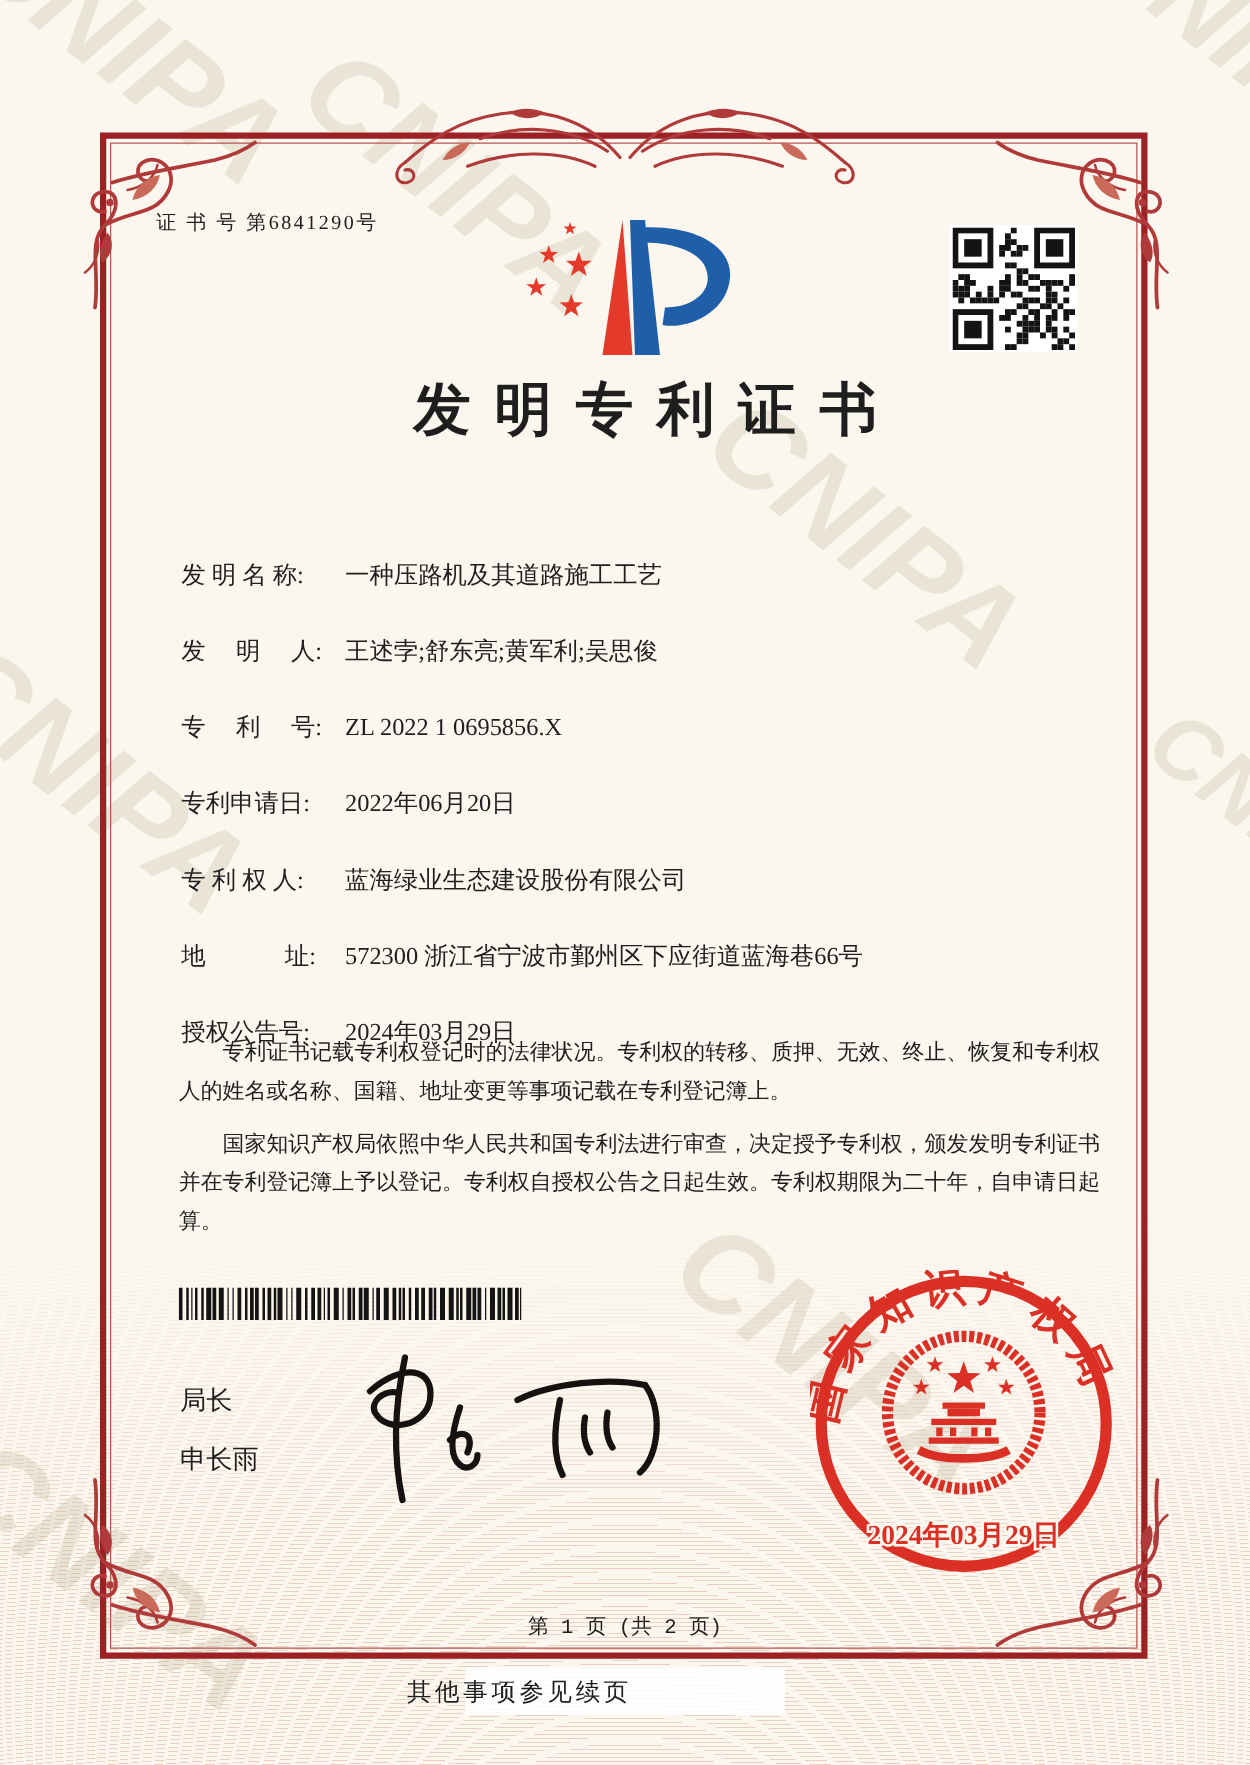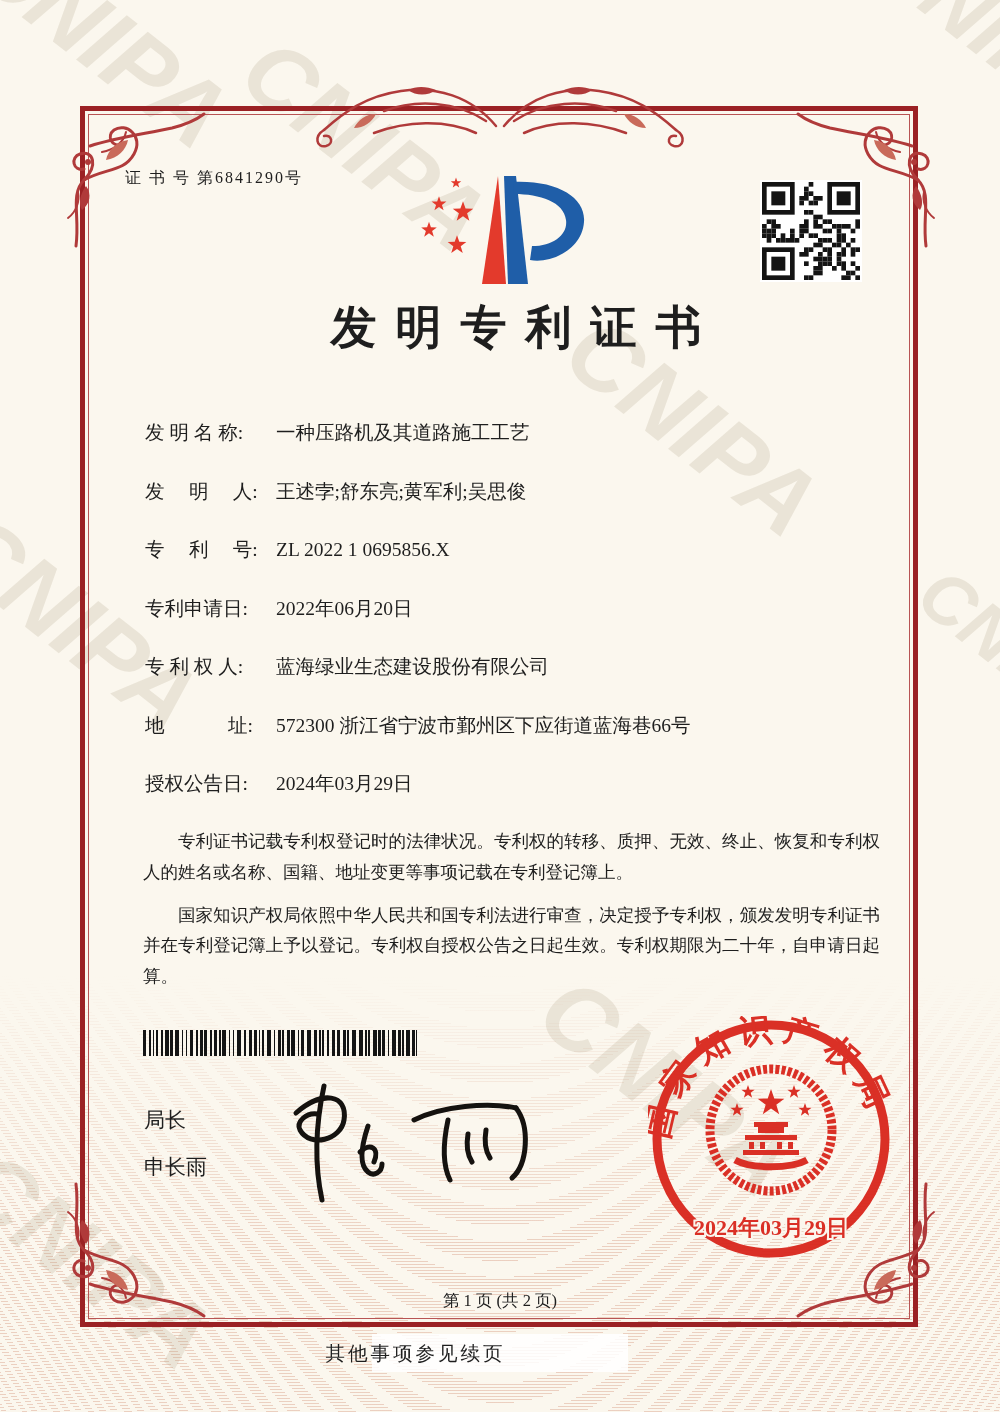--- a/index.html
+++ b/index.html
@@ -41,38 +41,38 @@
   
   .cert-no{left:125px;top:168px;font-size:16px;letter-spacing:2px;z-index:4;text-align:center;}
   .logo{left:416px;top:170px;width:178px;height:124px;z-index:4;}
   .qr-box{left:760px;top:180px;width:102px;height:102px;background:#fff;z-index:4;padding:2px;box-sizing:border-box;}
   .title{
     left:0;top:297px;width:1000px;text-align:center;z-index:4;
     font-size:46px;font-weight:bold;letter-spacing:19px;text-indent:19px;padding-left:16px;
   }
   
   .fields{left:145px;top:416px;width:740px;z-index:4;font-size:19.5px;}
-  .row{line-height:33px;margin-bottom:25.5px;white-space:nowrap;}
+  .row{line-height:33px;margin-bottom:25.5px;white-space:nowrap;margin-top:28px;}
   .row .lbl{display:inline-block;min-width:124px;}
   .row .val{margin-left:7px;}
   .row.double{display:flex;}
   .row.double .pair1{width:363px;}
   
   .body-text{left:143px;top:826px;width:737px;z-index:4;font-size:17.5px;line-height:30.8px;text-align:justify;}
   .body-text p{margin:0 0 12px 0;text-indent:2em;}
   
   .barcode{left:143px;top:1030px;z-index:4;}
   
   .officer{left:144px;top:1106px;z-index:4;font-family:"Liberation Sans","DejaVu Sans",sans-serif;font-size:21px;}
   .officer div{margin-bottom:19px;}
   .signature{left:272px;top:1068px;width:300px;height:145px;z-index:5;}
   
   .seal{left:648px;top:1016px;width:246px;height:246px;z-index:5;opacity:.95;}
   
-  .page-no{left:0;top:1290px;width:1000px;text-align:center;font-size:16.5px;z-index:4;}
+  .page-no{left:0;top:1290px;width:1000px;text-align:center;font-size:16.5px;z-index:4;font-family:Liberation Mono, monospace;}
   .cont-note-bg{left:372px;top:1334px;width:256px;height:38px;background:rgba(255,255,255,.85);z-index:3;}
   .cont-note{left:0;top:1340px;width:831px;text-align:center;font-size:19.5px;letter-spacing:3px;z-index:4;}
 </style>
 </head>
 <body>
 
 <svg width="0" height="0" style="position:absolute">
   <defs>
     <path id="st" d="M0,-10 L2.35,-3.24 L9.51,-3.09 L3.8,1.24 L5.88,8.09 L0,4 L-5.88,8.09 L-3.8,1.24 L-9.51,-3.09 L-2.35,-3.24 Z"></path>
     <g id="flourish" stroke="#b03a3a" fill="none" stroke-width="3" stroke-linecap="round">
@@ -291,21 +291,21 @@
     <span class="lbl">专利申请日:</span><span class="val">2022年06月20日</span>
   </div>
   <div class="row">
     <span class="lbl">专 利 权 人:</span><span class="val">蓝海绿业生态建设股份有限公司</span>
   </div>
   <div class="row">
     <span class="lbl">地　　　 址:</span><span class="val">572300 浙江省宁波市鄞州区下应街道蓝海巷66号</span>
   </div>
   <div class="row double">
     <div class="pair1">
-      <span class="lbl">授权公告日:</span><span class="val">2024年03月29日</span>
+      <span class="lbl">授权公告号:</span><span class="val">2024年03月29日</span>
     </div>
   </div>
 </div>
 
 <div class="abs body-text">
   <p>专利证书记载专利权登记时的法律状况。专利权的转移、质押、无效、终止、恢复和专利权人的姓名或名称、国籍、地址变更等事项记载在专利登记簿上。</p>
   <p>国家知识产权局依照中华人民共和国专利法进行审查，决定授予专利权，颁发发明专利证书并在专利登记簿上予以登记。专利权自授权公告之日起生效。专利权期限为二十年，自申请日起算。</p>
 </div>
 
 <div class="abs barcode">

